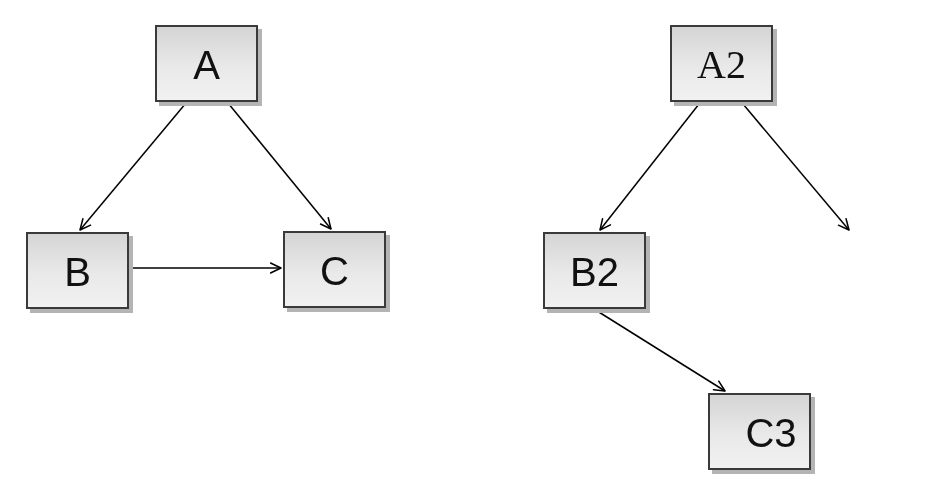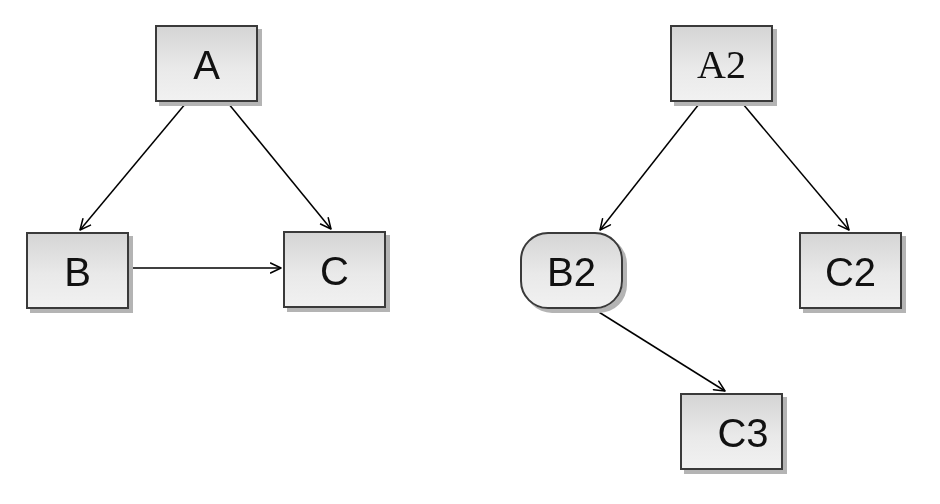--- a/index.html
+++ b/index.html
@@ -40,23 +40,23 @@
     user-select: none;
   }
   .node .label {
     transform: translateY(1px);
   }
   
   .pos-A  { left: 155px; top: 25px;  }
   .pos-B  { left: 26px;  top: 232px; }
   .pos-C  { left: 283px; top: 231px; }
   .pos-A2 { left: 670px; top: 25px; font-family: Liberation Serif, serif;  }
-  .pos-B2 { left: 520px; top: 232px; border-radius: 28px; }
+  .pos-B2 { left: 543px; top: 232px; }
   .pos-C2 { left: 799px; top: 232px; }
-  .pos-C3 { left: 680px; top: 393px; padding-left: 23px; }
+  .pos-C3 { left: 708px; top: 393px; padding-left: 23px; }
 </style>
 </head>
 <body>
 
 <div class="canvas">
 
   <svg class="edge-layer" width="940" height="504" viewBox="0 0 940 504" xmlns="http://www.w3.org/2000/svg">
     <defs>
       <marker id="arrow" markerUnits="userSpaceOnUse" markerWidth="14" markerHeight="13" refX="11.5" refY="6" orient="auto">
         <path d="M1,1 L11.5,6 L1,11" fill="none" stroke="#000000" stroke-width="1.5" stroke-linecap="round" stroke-linejoin="round"></path>
@@ -81,20 +81,17 @@
   <div class="node pos-C">
     <span class="label">C</span>
   </div>
 
   <div class="node pos-A2">
     <span class="label">A2</span>
   </div>
   <div class="node pos-B2">
     <span class="label">B2</span>
   </div>
-  <div class="node pos-C2">
-    <span class="label">C2</span>
-  </div>
   <div class="node pos-C3">
     <span class="label">C3</span>
   </div>
 
 </div>
 
 </body></html>

